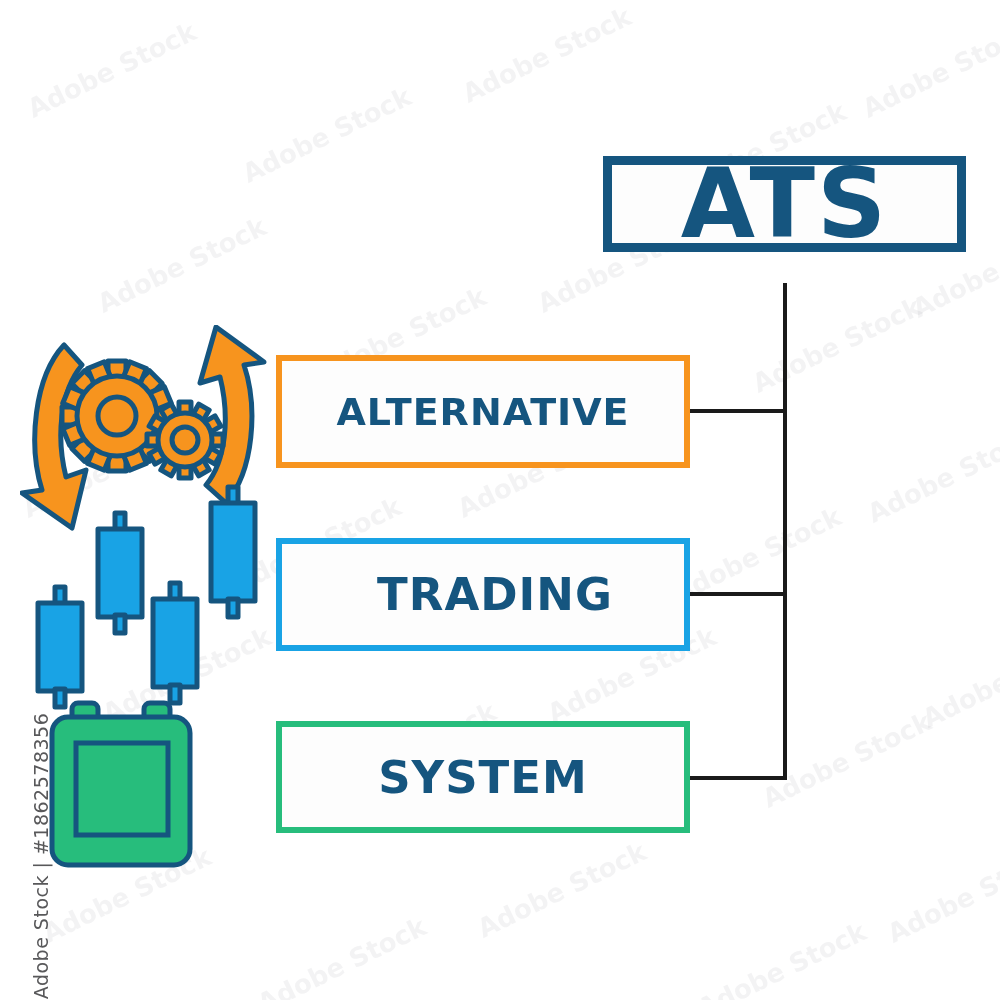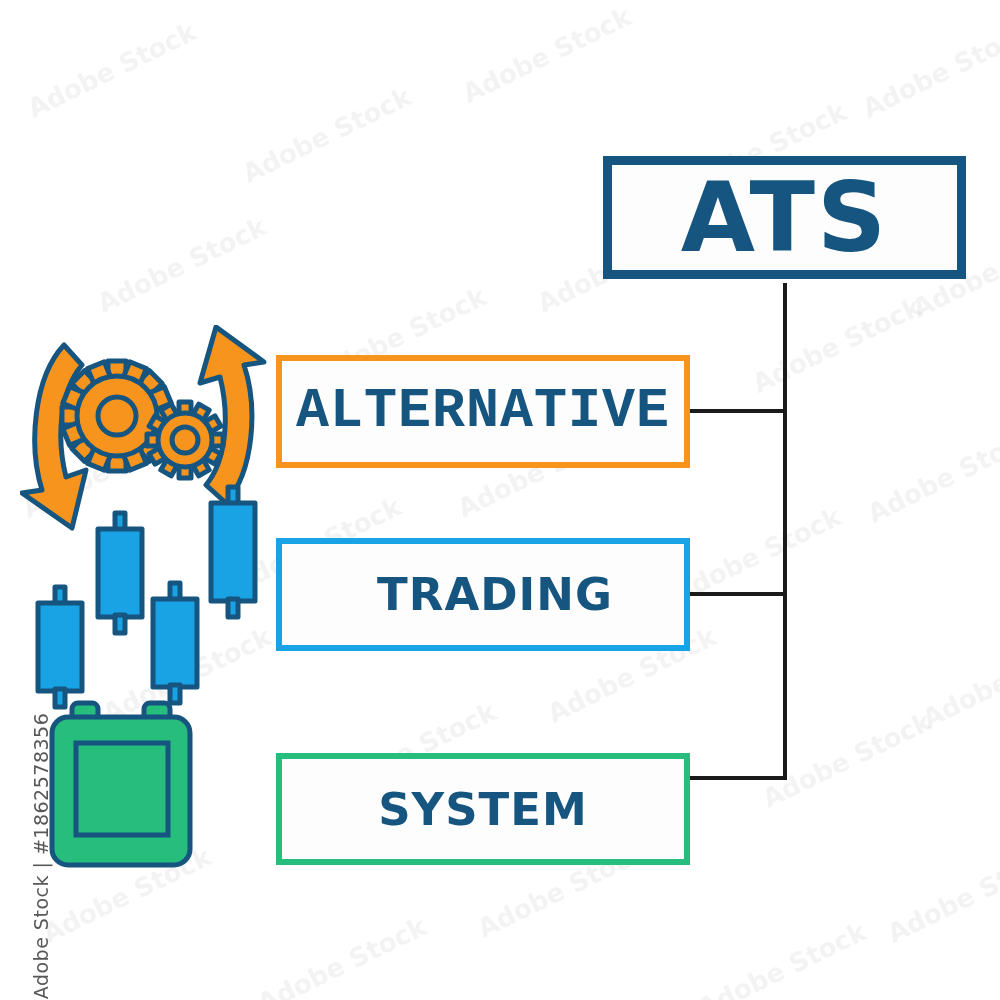--- a/index.html
+++ b/index.html
@@ -19,21 +19,21 @@
     height: 1000px;
     background: #ffffff;
   }
 
   
   .acronym-box {
     position: absolute;
     left: 603px;
     top: 156px;
     width: 363px;
-    height: 123px;
+    height: 96px;
     border: 9px solid #15557f;
     background: #fdfdfd;
     box-sizing: border-box;
     display: flex;
     align-items: center;
     justify-content: center;
   }
   .acronym-text {
     font-family: "DejaVu Sans", sans-serif;
     font-weight: bold;
@@ -58,33 +58,32 @@
     font-family: "DejaVu Sans", sans-serif;
     font-weight: bold;
     color: #15557f;
     line-height: 1;
   }
   #word-box-0 {
     top: 355px;
     height: 113px;
     border: 6px solid #f7941e;
   }
-  #word-box-0 .word-text { font-size: 55px; letter-spacing: 1px; font-family: Liberation Mono, monospace; }
+  #word-box-0 .word-text { font-size: 38px; letter-spacing: 1px; }
   #word-box-1 {
     top: 538px;
     height: 113px;
     border: 6px solid #19a3e5;
     padding-left: 24px;
   }
   #word-box-1 .word-text { font-size: 45px; letter-spacing: 1px; }
   #word-box-2 {
     top: 721px;
     height: 112px;
     border: 6px solid #27bd7c;
-    margin-top: 32px;
   }
   #word-box-2 .word-text { font-size: 45px; letter-spacing: 1px; }
 
   
   .connector {
     position: absolute;
     background: #1a1a1a;
   }
   #connector-trunk {
     left: 783px;

